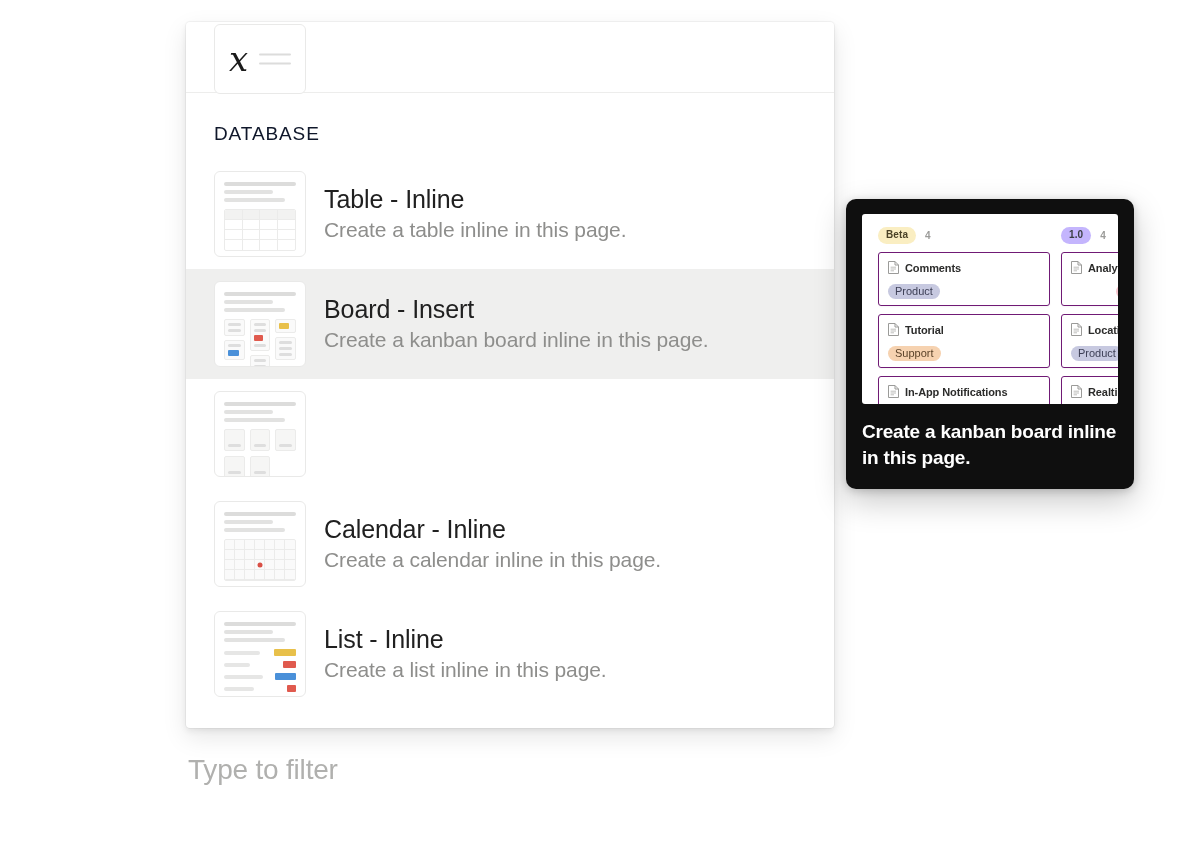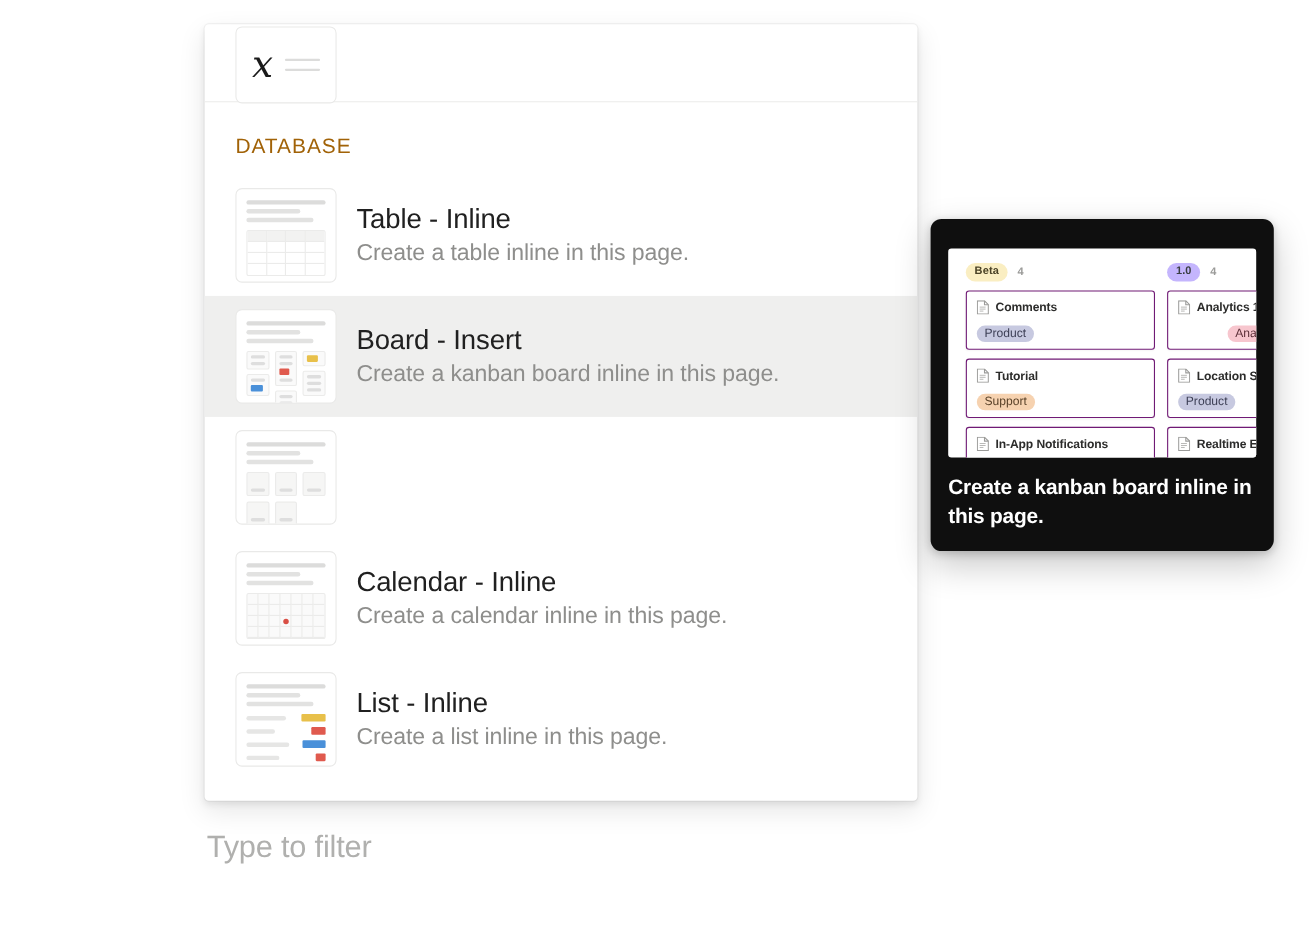--- a/index.html
+++ b/index.html
@@ -121,21 +121,21 @@
   .menu-divider {
     height: 1px;
     background: #ededec;
     margin: 0;
   }
 
   .section-header {
     font-size: 19px;
     line-height: 22px;
     letter-spacing: 0.9px;
-    color: #a16207;
+    color: #0f172a;
     padding: 30px 28px 14px 28px;
   }
 
   
   .mini {
     position: absolute;
     inset: 0;
     padding: 10px 9px;
   }
   .mini-lines { margin-bottom: 7px; }
@@ -265,24 +265,24 @@
     line-height: 36px;
     color: #b0b0ae;
     letter-spacing: -0.2px;
   }
 
   
   .tooltip {
     position: absolute;
     left: 846px;
     top: 199px;
-    width: 312px;
+    width: 288px;
     background: #0f0f0f;
     border-radius: 10px;
-    padding: 27px 16px 18px 16px;
+    padding: 15px 16px 18px 16px;
     box-shadow: 0 2px 8px rgba(0,0,0,0.18), 0 12px 32px rgba(0,0,0,0.22);
   }
 
   .tt-preview {
     width: 100%;
     height: 190px;
     background: #ffffff;
     border-radius: 3px;
     overflow: hidden;
     position: relative;

